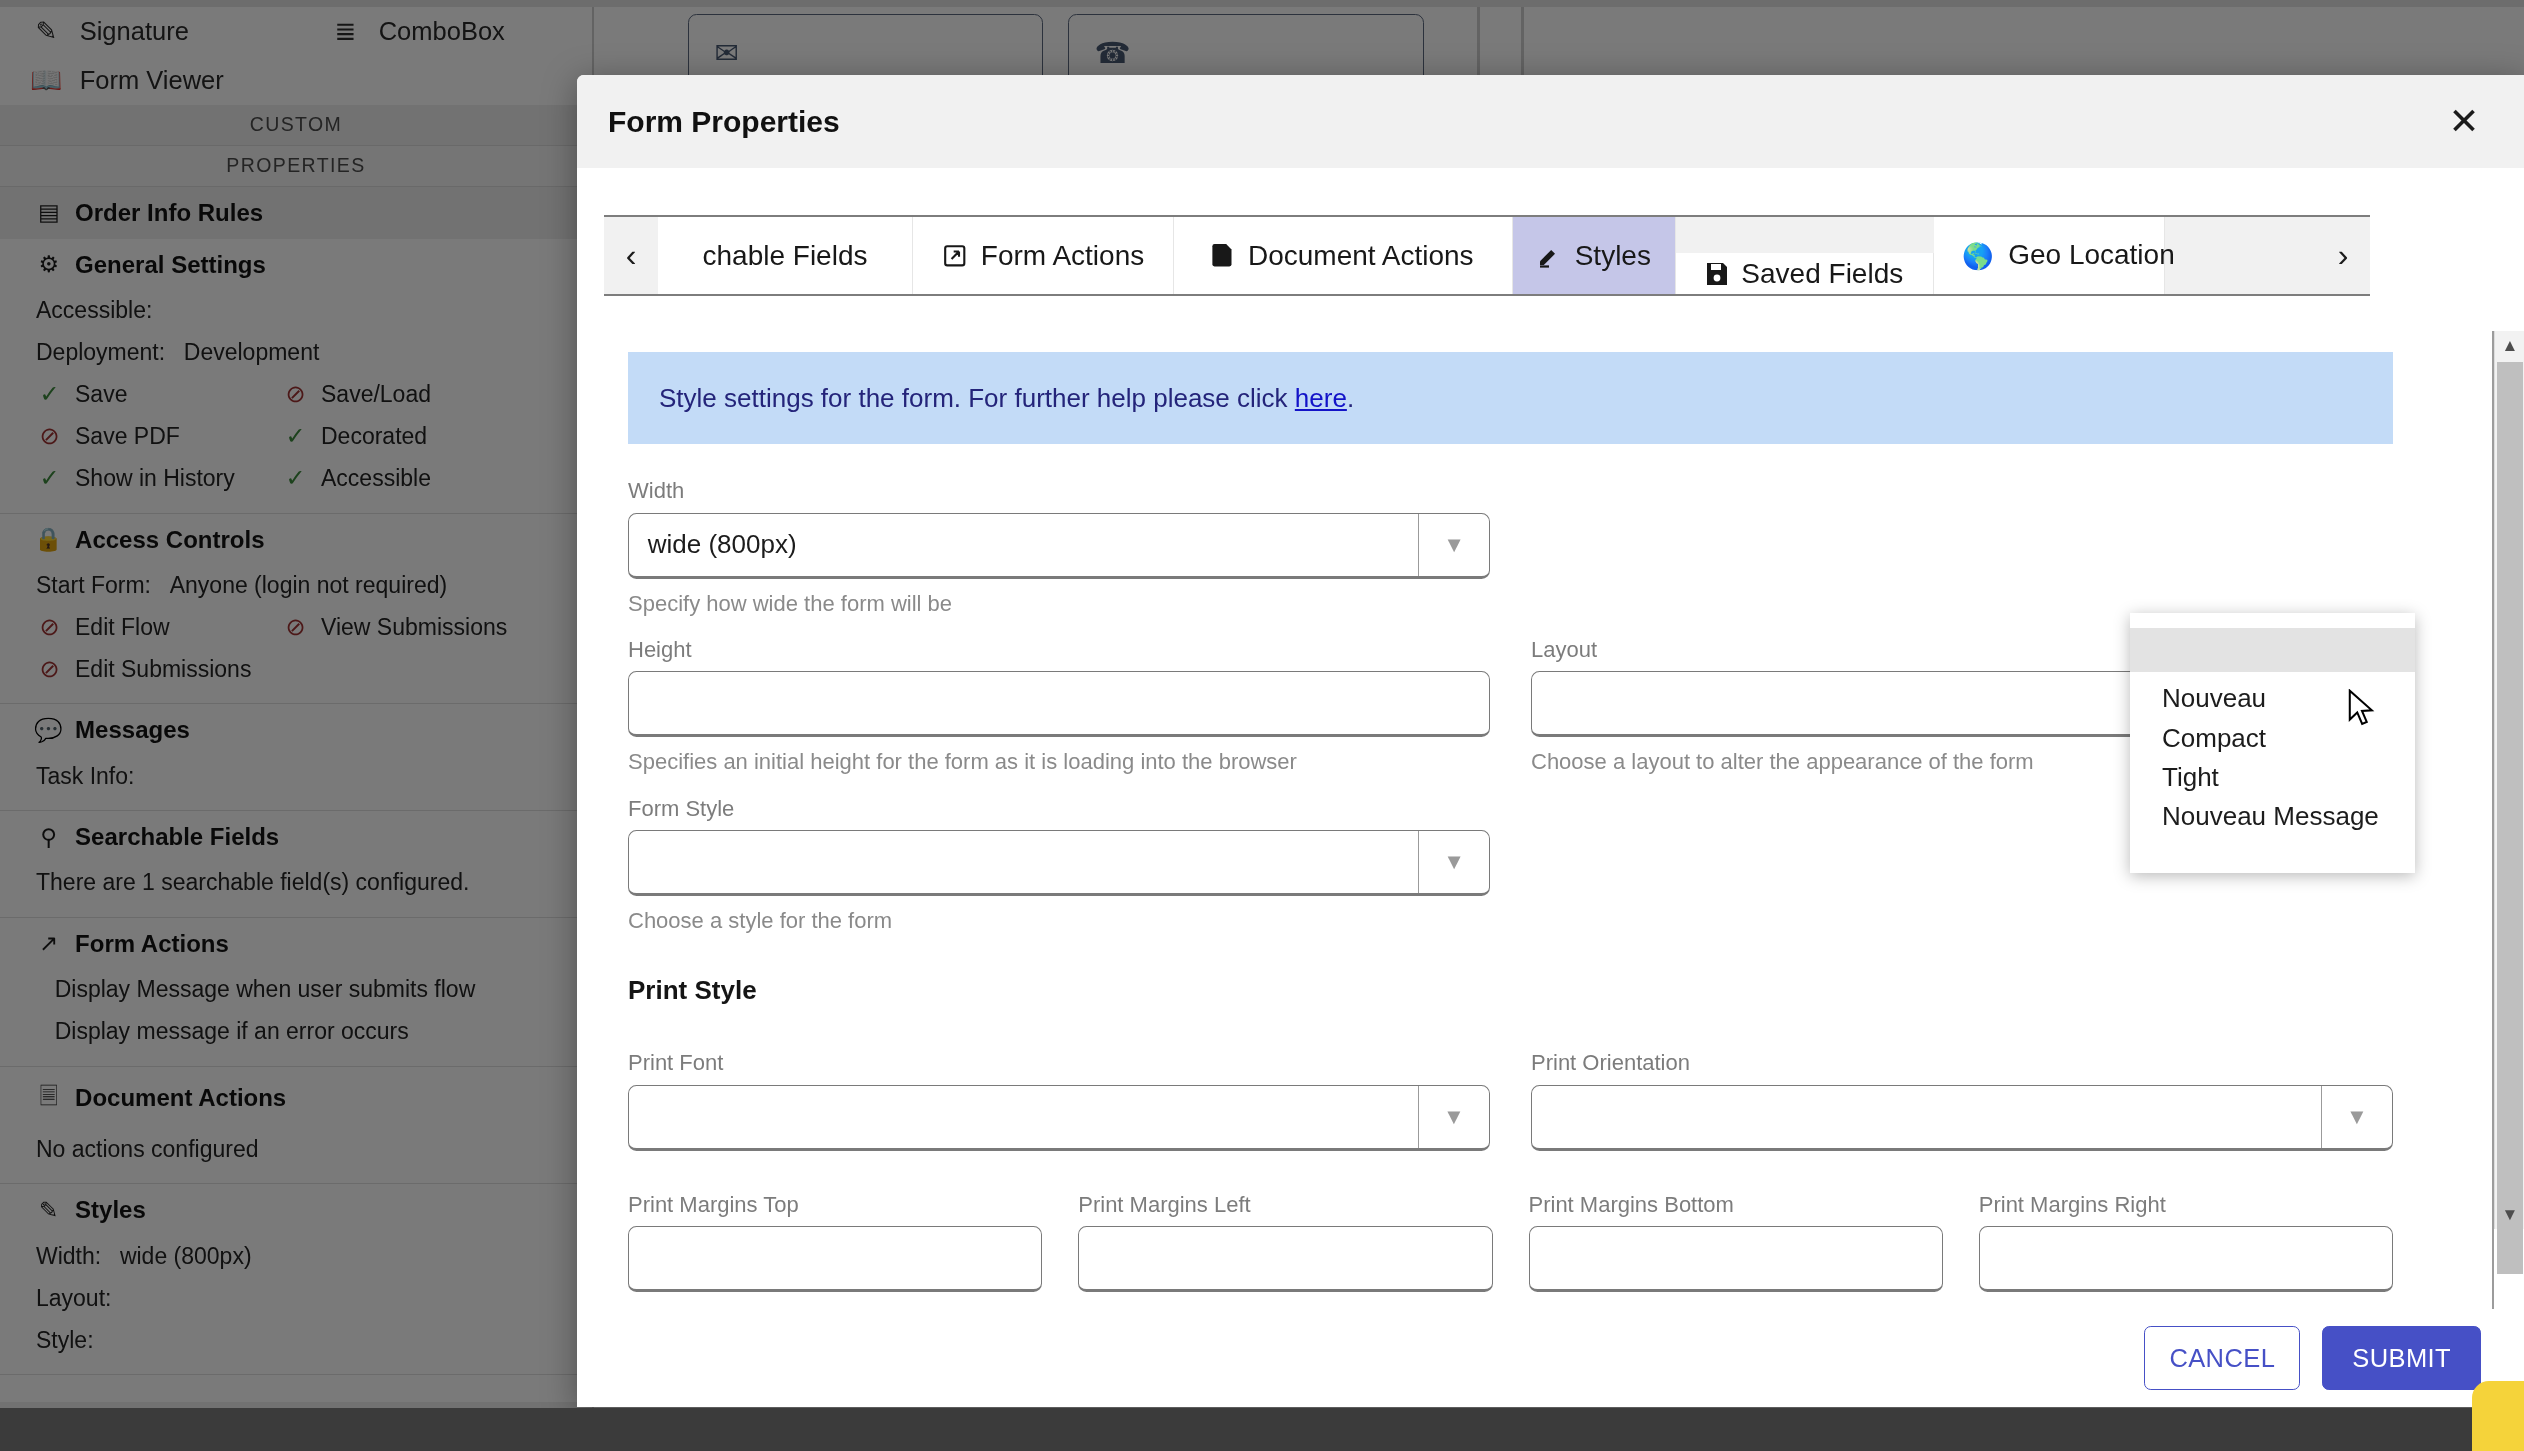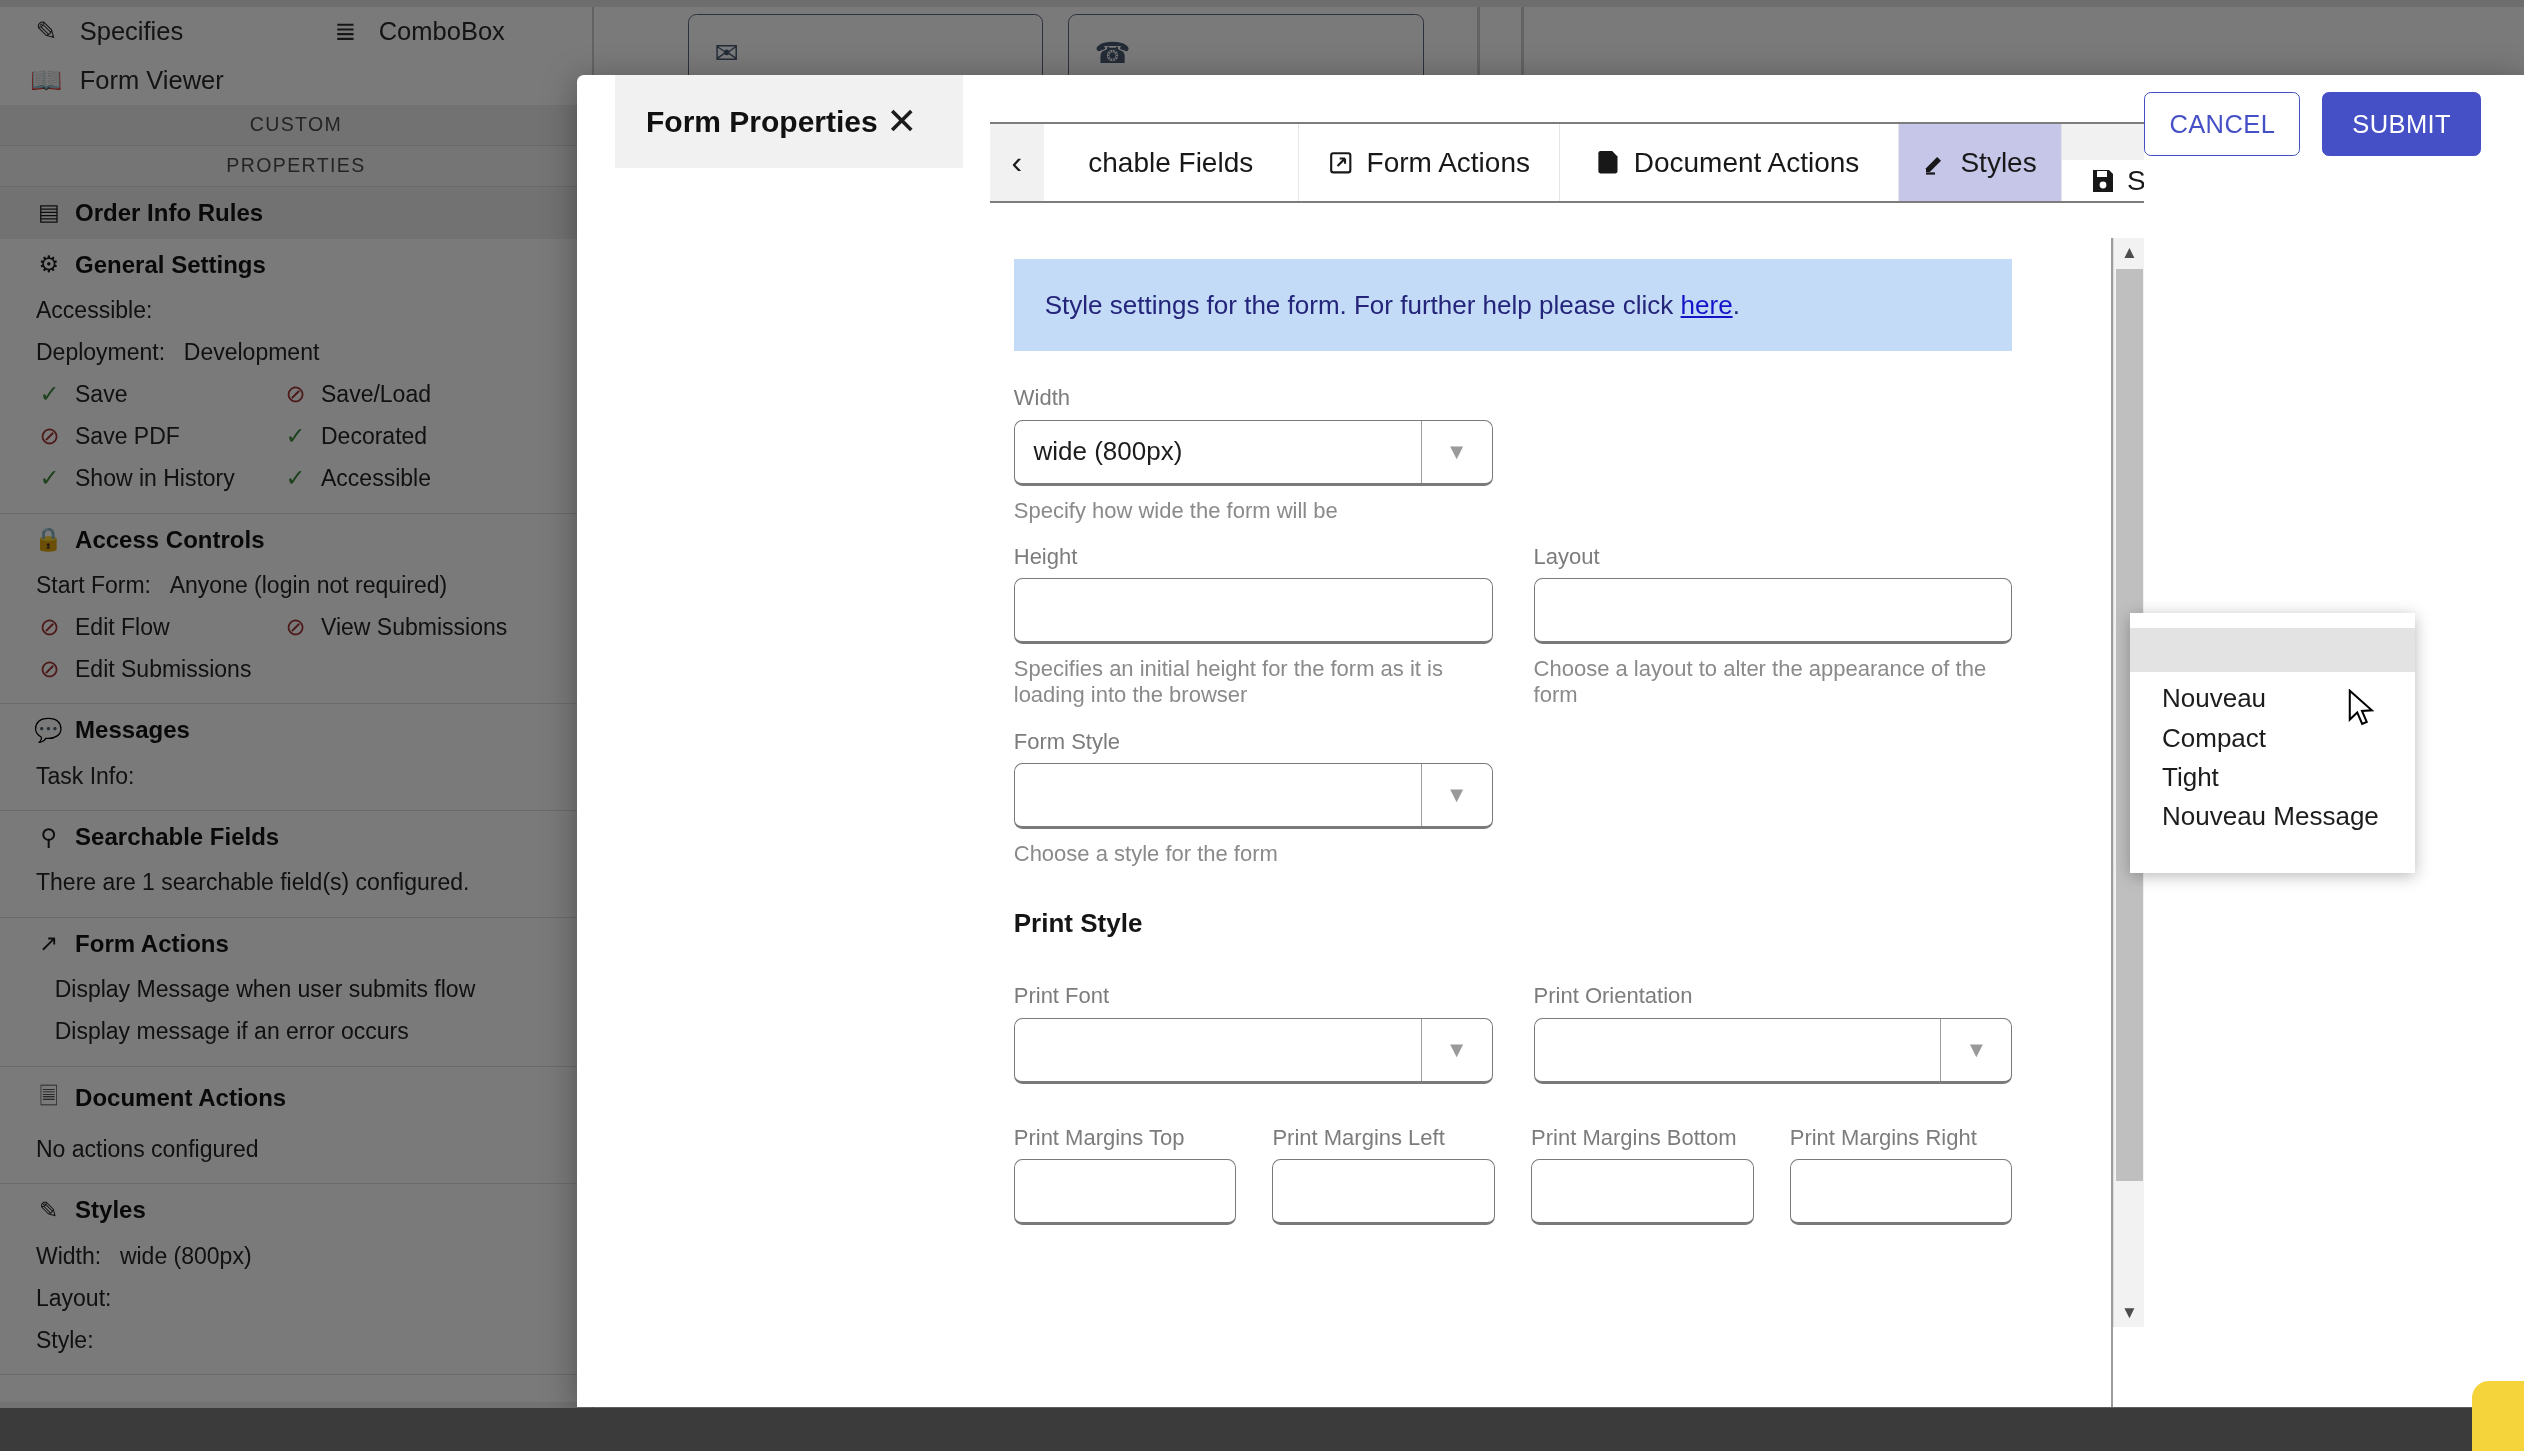--- a/index.html
+++ b/index.html
@@ -56,21 +56,21 @@
   .bg-field .fi { font-size: 29px; color:#4a5a74; }
   .bg-divider { position:absolute; width:2.5px; background:#cfcfcf; }
 
   
   .scrim { position:absolute; inset: 0; background: rgba(0,0,0,0.52); }
 
   
   .modal {
     position:absolute; left: 577px; top: 75px; width: 1948px; height: 1332px;
     background:#ffffff; border-radius: 6.8px 0 0 0; box-shadow: 0 6.8px 34px rgba(0,0,0,.35);
-    display:flex; flex-direction:row; overflow:hidden;padding-left:38px;
+    display:flex; flex-direction:column; overflow:hidden;
   }
   .modal-header {
     height: 93px; background:#f1f1f1; display:flex; align-items:center;
     padding: 0 37px 0 31px; flex: 0 0 auto;
   }
   .modal-title { font-size: 30px; font-weight: bold; color:#111; flex:1; }
   .close-x { font-size: 37px; color:#1b1b1b; line-height:1; cursor:pointer; padding: 3.4px 8.5px; }
 
   .modal-body { position:relative; flex:1; background:#fff; overflow:hidden; }
 
@@ -178,21 +178,21 @@
       <div class="bg-field" style="left: 472px; top: 6.8px; width: 356px;">
         <span class="fi">☎</span>
       </div>
       <div class="bg-divider" style="left: 881px; top: 0; height: 85px;"></div>
       <div class="bg-divider" style="left: 925px; top: 0; height: 85px;"></div>
     </div>
 
     <div class="bg-sidebar">
       <div class="pal-item">
         <span class="glyph">✎</span>
-        <span class="lbl">Specifies</span>
+        <span class="lbl">Signature</span>
       </div>
       <div class="pal-item">
         <span class="glyph">📖</span>
         <span class="lbl">Form Viewer</span>
       </div>
       <div class="pal-col-2">
         <div class="pal-item" style="padding-left:0;">
           <span class="glyph">≣</span>
           <span class="lbl">ComboBox</span>
         </div>

